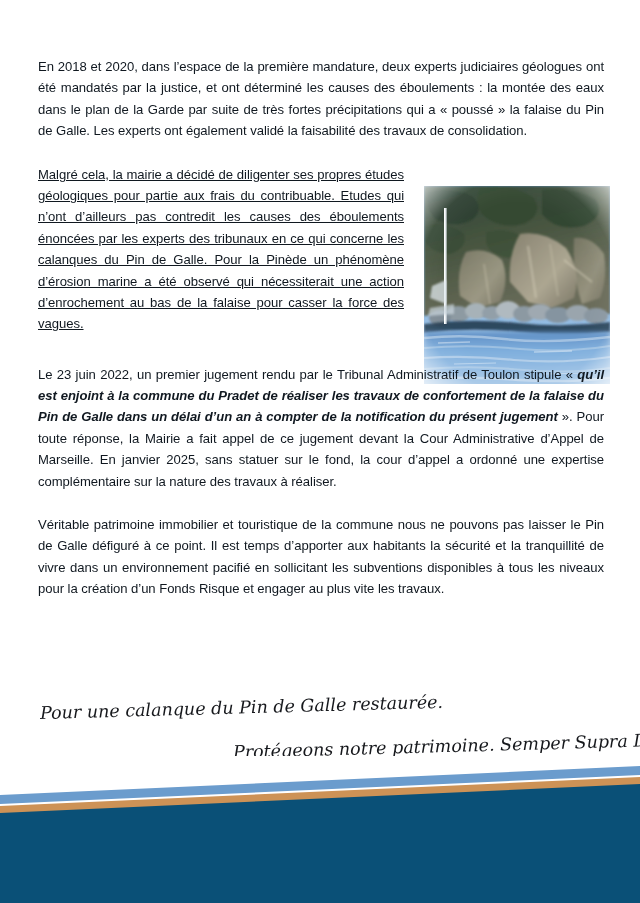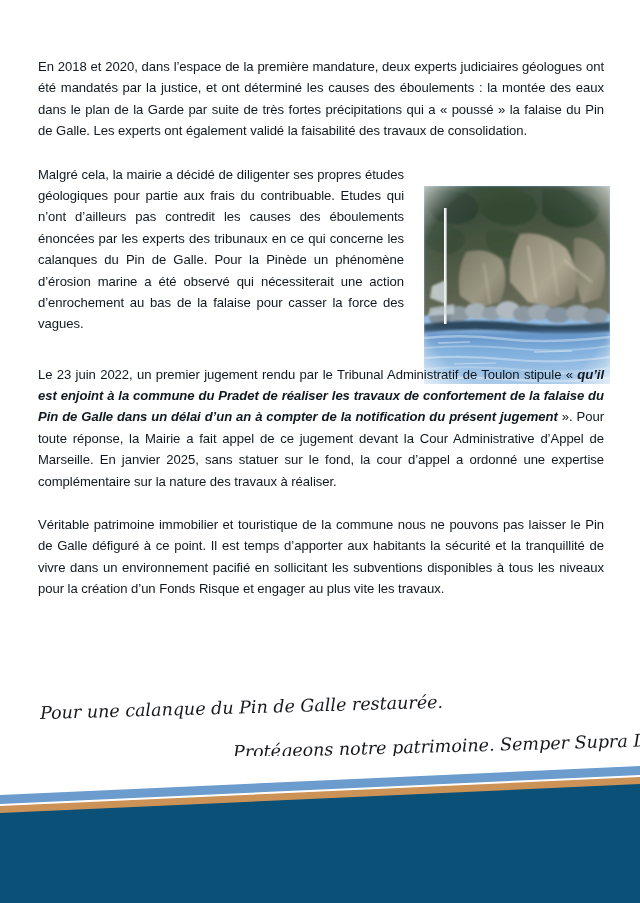--- a/index.html
+++ b/index.html
@@ -42,21 +42,21 @@
     letter-spacing: -0.05px;
   }
   p.para:last-of-type { margin-bottom: 0; }
 
   .quote {
     font-style: italic;
     font-weight: bold;
   }
 
   
-  .para-wrap { overflow: hidden; }
+  .para-wrap { overflow: hidden; text-decoration: underline; }
 
   
   .photo-holder {
     position: absolute;
     left: 424px;
     top: 186px;
     width: 186px;
     height: 198px;
     pointer-events: none;
   }

